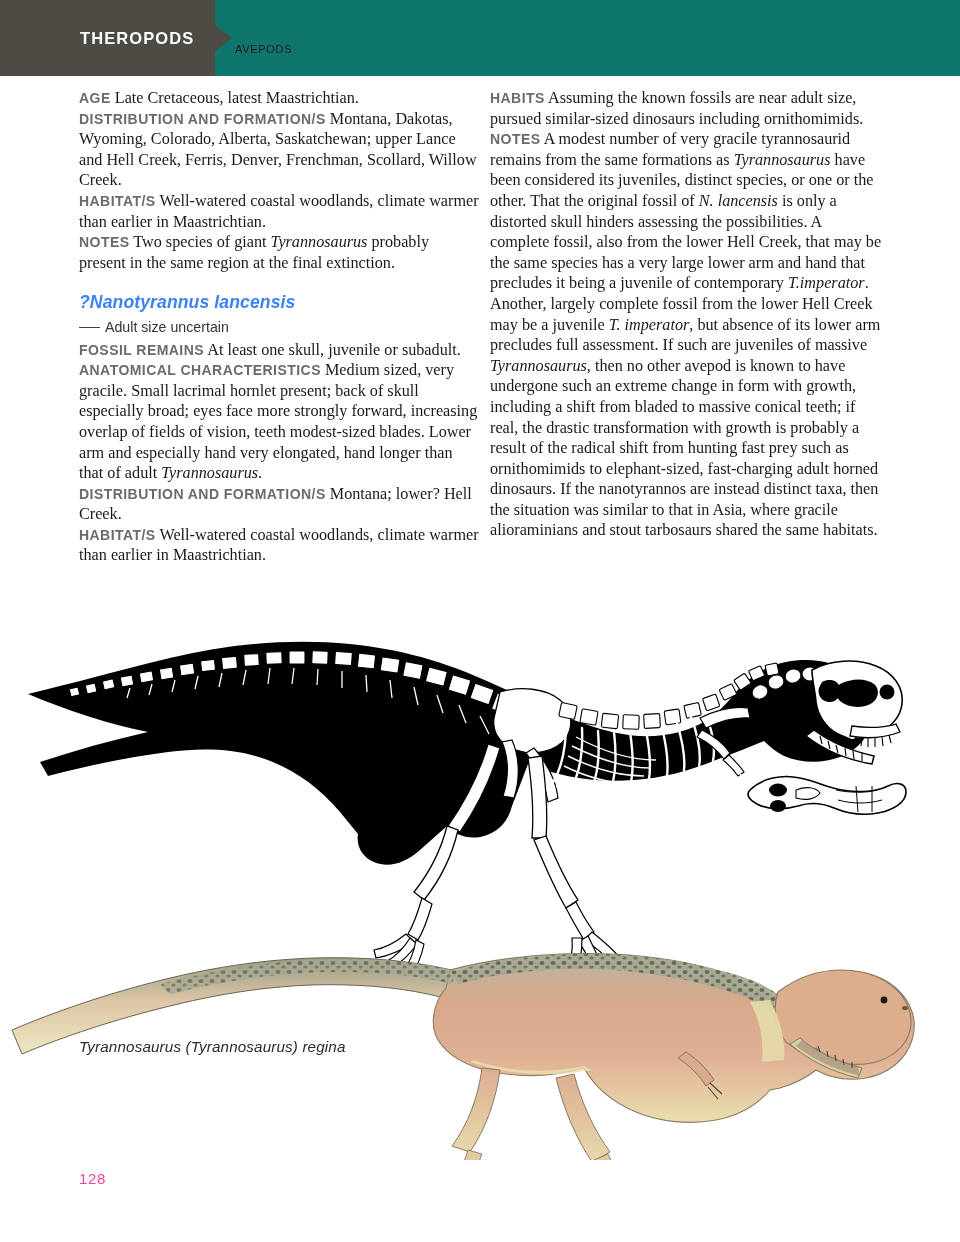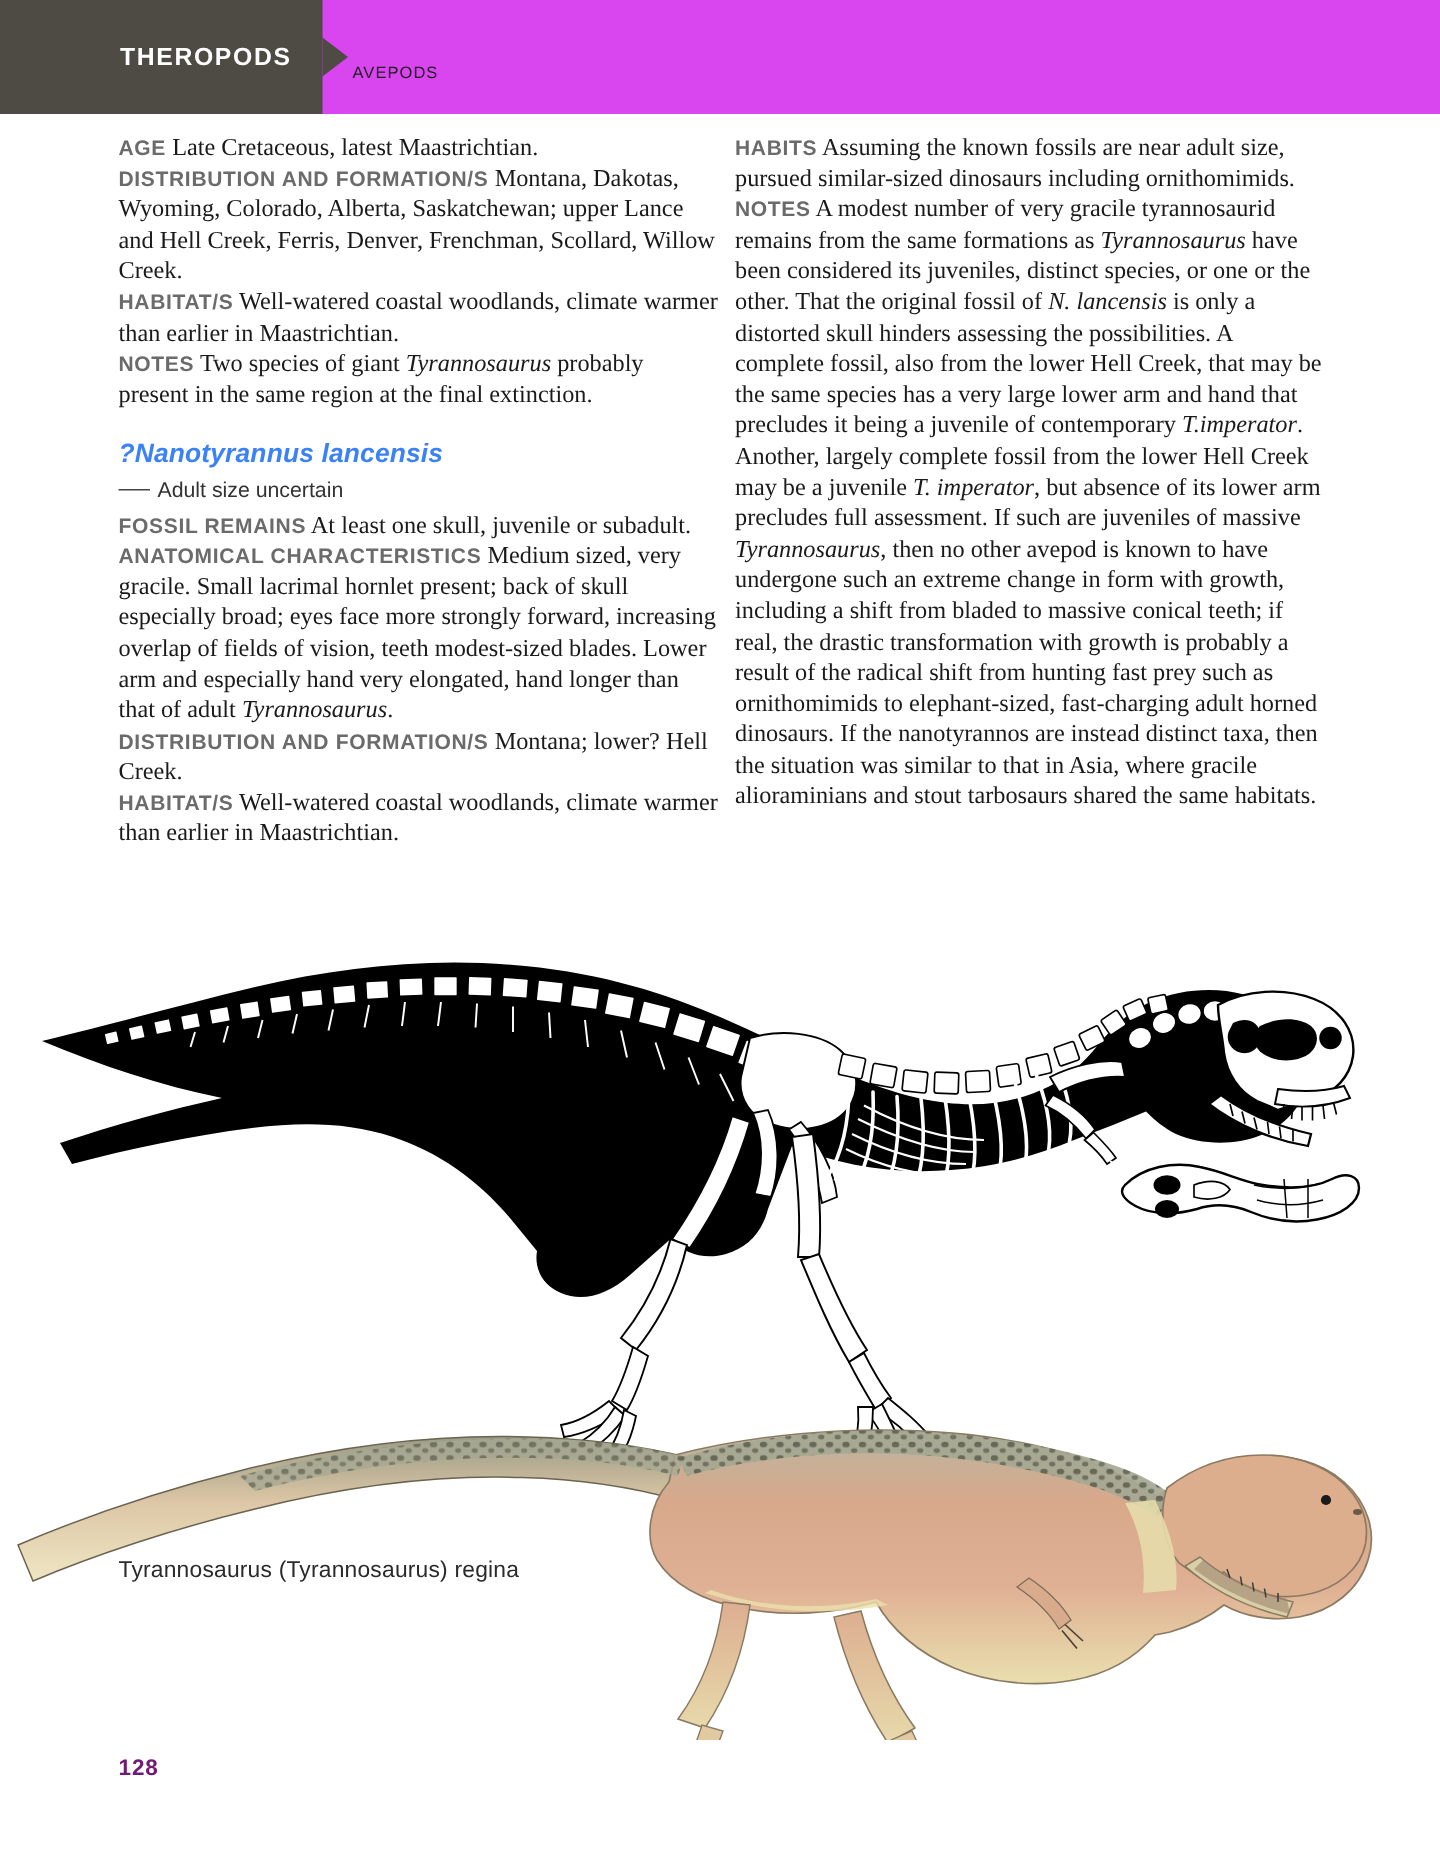--- a/index.html
+++ b/index.html
@@ -15,21 +15,21 @@
     font-family: "Liberation Serif", serif;
     color: #1a1a1a;
   }
 
   
   .header-bar {
     position: absolute;
     left: 0; top: 0;
     width: 960px;
     height: 76px;
-    background: #d946ef;
+    background: #0f766e;
   }
   .header-dark {
     position: absolute;
     left: 0; top: 0;
     width: 215px;
     height: 76px;
     background: #4d4b44;
   }
   .header-arrow {
     position: absolute;
@@ -121,34 +121,34 @@
     left: 0; top: 600px;
     width: 960px;
     height: 560px;
   }
   .fig-svg { display: block; }
 
   .caption {
     position: absolute;
     left: 79px; top: 1038px;
     font-family: "Liberation Sans", sans-serif;
+    font-style: italic;
     font-size: 15.2px;
     color: #2b2b2b;
     letter-spacing: 0.15px;
   }
 
   
   .page-num {
     position: absolute;
     left: 79px; top: 1170px;
     font-family: "Liberation Sans", sans-serif;
     font-size: 15px;
-    color: #701a75;
+    color: #ec4899;
     letter-spacing: 0.6px;
-    font-weight: bold;
   }
 </style>
 </head>
 <body>
 
 <div class="header-bar">
   <div class="header-dark"></div>
   <div class="header-arrow"></div>
   <div class="header-clade">THEROPODS</div>
   <div class="header-subclade">AVEPODS</div>

